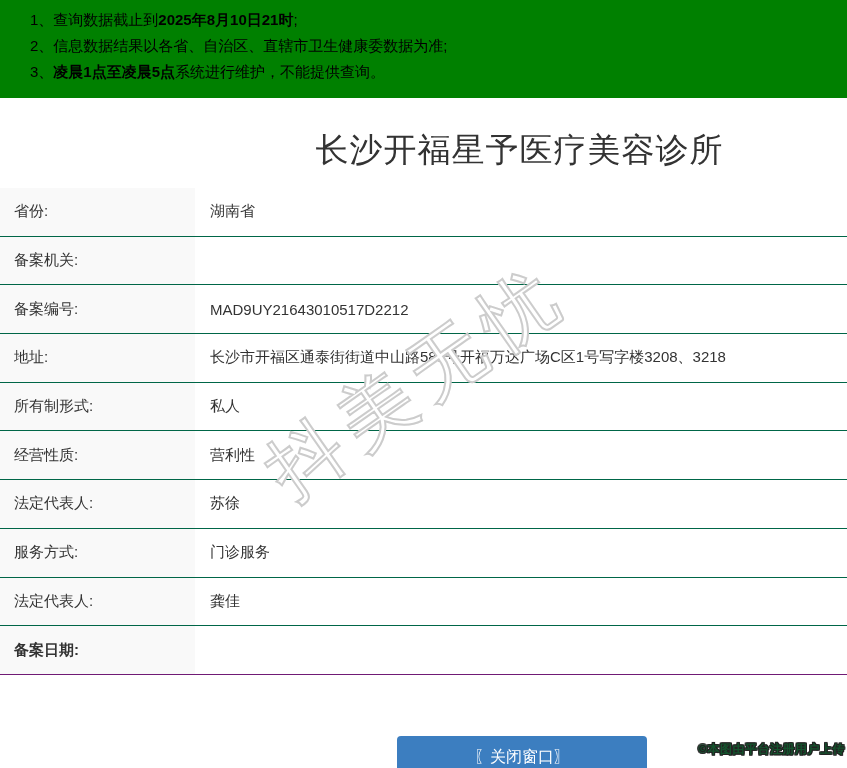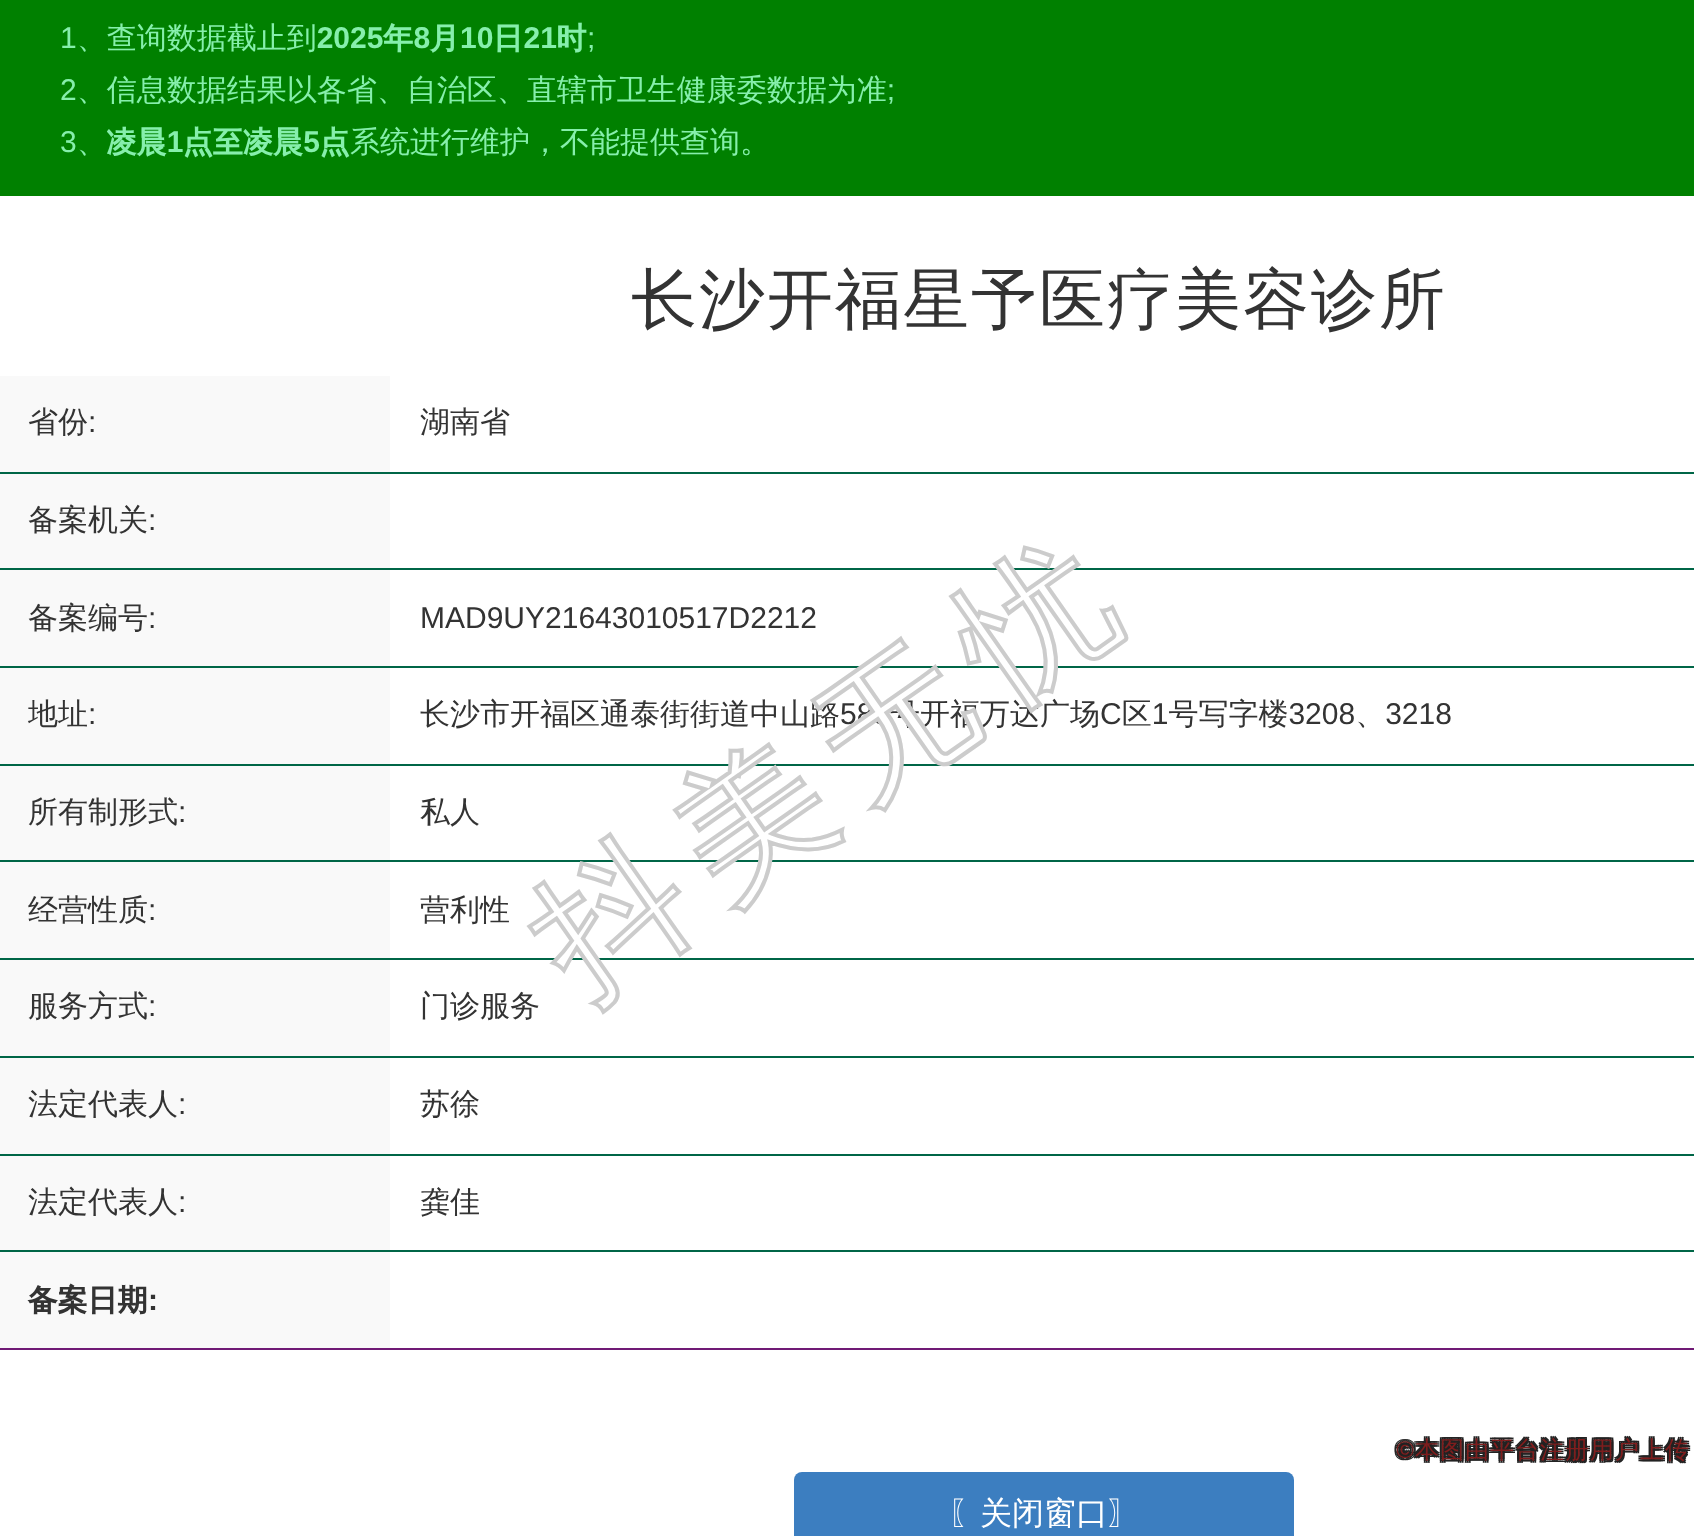--- a/index.html
+++ b/index.html
@@ -17,21 +17,21 @@
   }
   
   .notice-bar {
     position: absolute;
     top: 0; left: 0;
     width: 847px;
     height: 98px;
     background: #008000;
     box-sizing: border-box;
     padding: 7px 0 0 30px;
-    color: #86efac;
+    color: #000000;
     font-size: 15px;
     line-height: 26px;
   }
   .notice-line { white-space: nowrap; }
   .notice-line b { font-weight: bold; }
   
   .title {
     position: absolute;
     top: 128px;
     left: 96px;
@@ -108,24 +108,24 @@
     color: #ffffff;
     font-size: 16px;
     font-family: inherit;
     cursor: pointer;
     z-index: 6;
   }
   
   .copyright {
     position: absolute;
     right: 2px;
-    top: 717px;
+    top: 741px;
     font-size: 12px;
-    font-weight: normal;
-    color: #7f1d1d;
+    font-weight: bold;
+    color: #14532d;
     letter-spacing: 0.5px;
     text-shadow:
       -1px -1px 0 #222, 1px -1px 0 #222,
       -1px 1px 0 #222, 1px 1px 0 #222,
       0 -1px 0 #222, 0 1px 0 #222,
       -1px 0 0 #222, 1px 0 0 #222;
     z-index: 7;
   }
 </style>
 </head>
@@ -159,26 +159,26 @@
     </div>
     <div class="row">
       <div class="cell-label">所有制形式:</div>
       <div class="cell-value">私人</div>
     </div>
     <div class="row">
       <div class="cell-label">经营性质:</div>
       <div class="cell-value">营利性</div>
     </div>
     <div class="row">
+      <div class="cell-label">法定代表人:</div>
+      <div class="cell-value">苏徐</div>
+    </div>
+    <div class="row">
       <div class="cell-label">服务方式:</div>
       <div class="cell-value">门诊服务</div>
-    </div>
-    <div class="row">
-      <div class="cell-label">法定代表人:</div>
-      <div class="cell-value">苏徐</div>
     </div>
     <div class="row">
       <div class="cell-label">法定代表人:</div>
       <div class="cell-value">龚佳</div>
     </div>
     <div class="row">
       <div class="cell-label">备案日期:</div>
     </div>
   </div>
 

